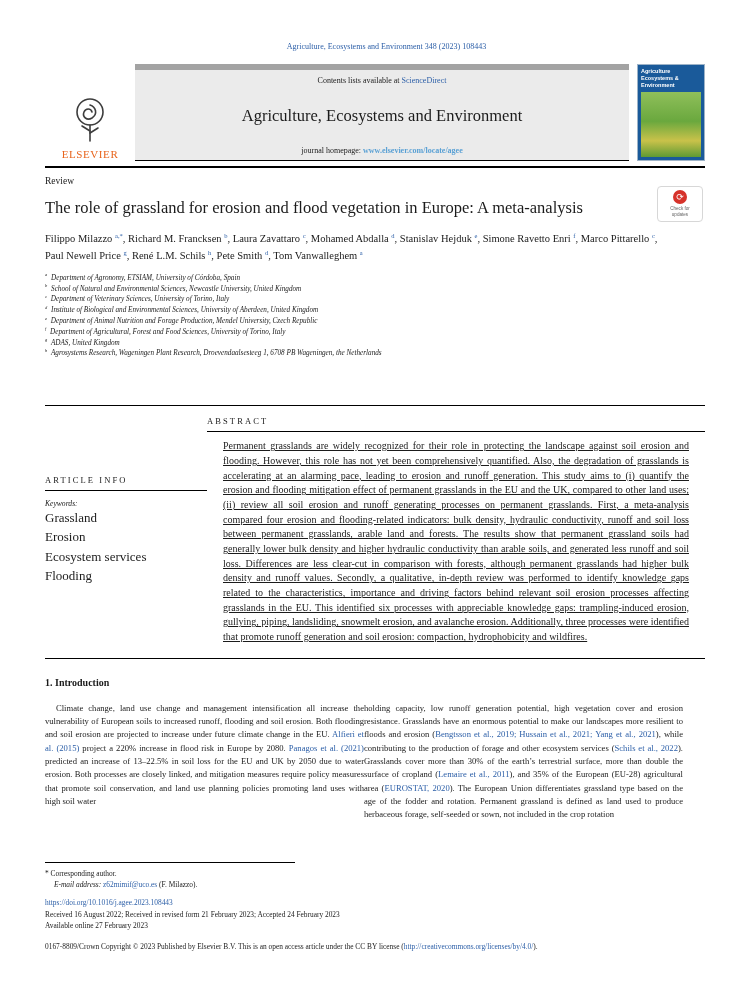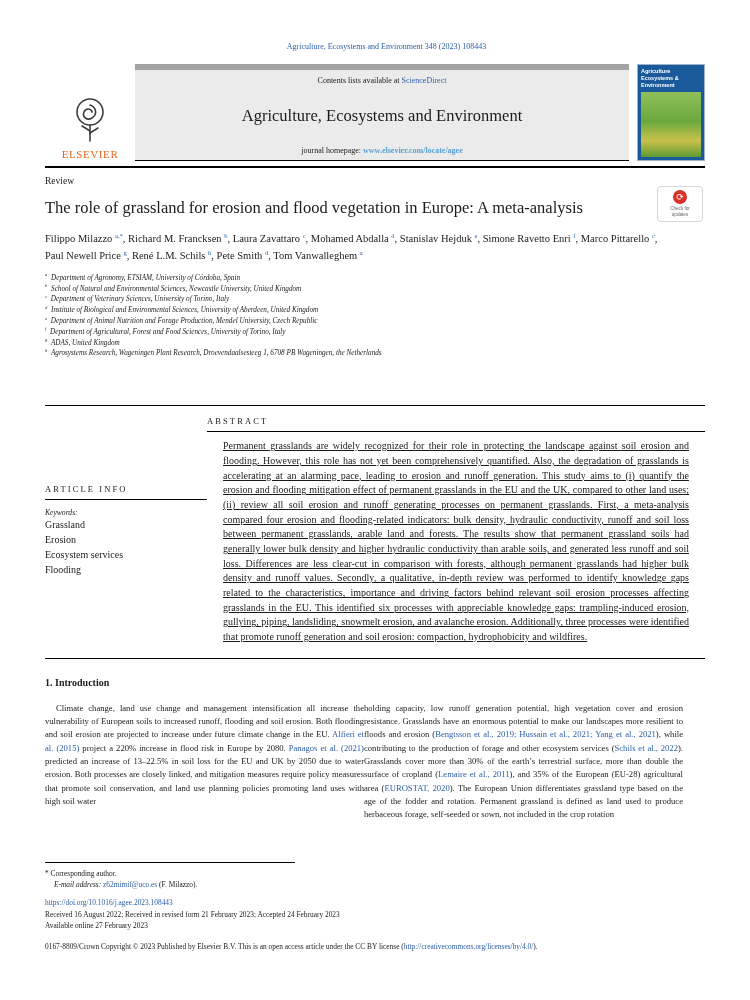--- a/index.html
+++ b/index.html
@@ -46,21 +46,21 @@
   .rule{margin:0 45px;border-top:1.2px solid #000;}
   .rule-top{margin-top:46px;}
   .rule-bot{margin-top:13px;}
 
   .info-abstract{margin:0 45px;display:flex;padding-top:10px;align-items:center;}
   .info-col{width:162px;flex:none;}
   .abs-col{flex:1;}
   .sec-head{font-size:8.5px;letter-spacing:2.1px;}
   .sec-underline{border-top:1px solid #000;margin-top:5px;}
   .kw-label{margin-top:8px;font-size:7.6px;font-style:italic;}
-  .kw{font-size:10px;line-height:1.5;}
+  .kw{font-size:13px;line-height:1.5;}
   .abs-text{margin:7px 16px 0;font-size:10px;line-height:1.47;text-align:justify;text-decoration:underline;}
 
   .intro-section{margin:0 45px;}
   .intro-head{padding-top:18px;font-size:10px;font-weight:bold;}
   .cols{display:flex;margin-top:14px;}
   .col{width:319px;margin:0;font-size:8.6px;line-height:1.55;text-align:justify;}
   .indent{text-indent:11px;}
 
   .footer{position:absolute;left:45px;right:45px;bottom:48px;}
   .foot-rule{width:250px;border-top:1px solid #000;margin-bottom:5px;}

